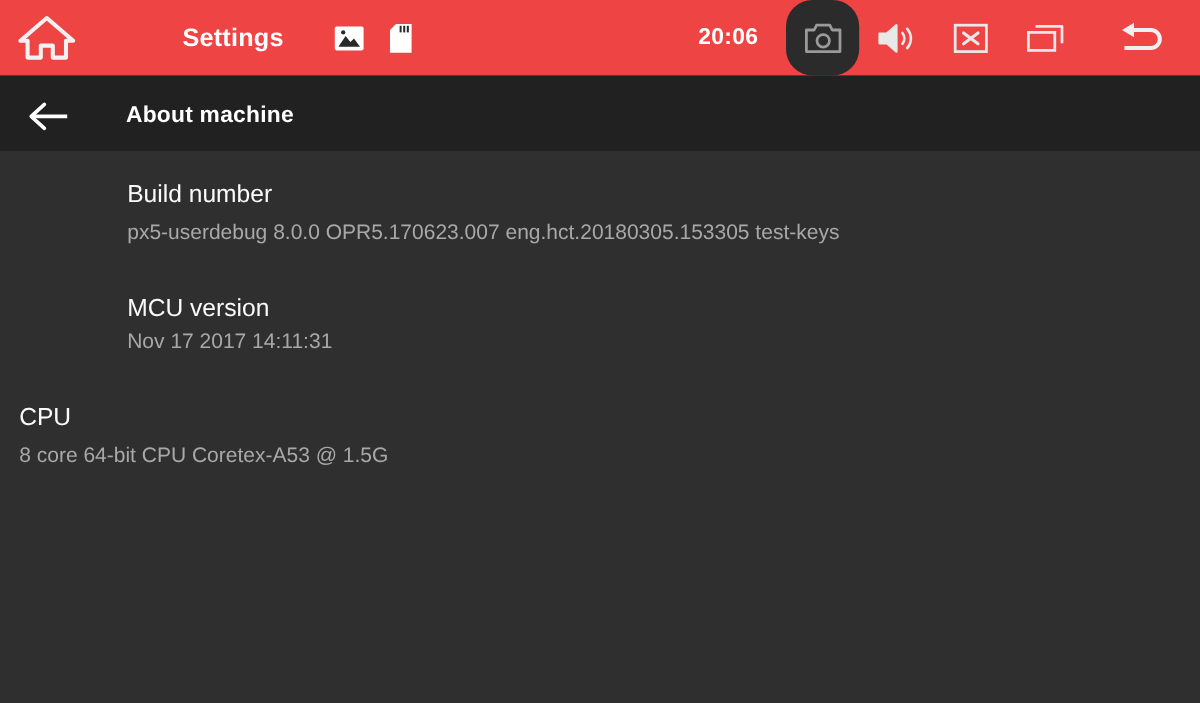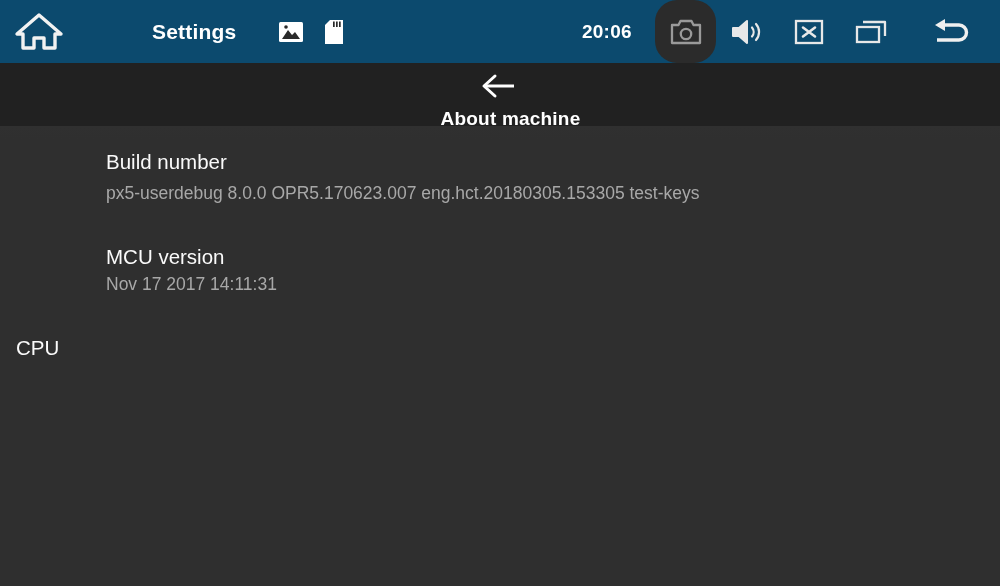--- a/index.html
+++ b/index.html
@@ -9,21 +9,21 @@
     width:1000px; height:586px;
     background:#2f2f2f;
     font-family:"Liberation Sans", sans-serif;
     overflow:hidden;
   }
 
   
   #status-bar {
     position:absolute; left:0; top:0;
     width:1000px; height:63px;
-    background:#0c4a6e;
+    background:#ef4444;
     display:flex; align-items:center;
   }
 
   .sb-icon {
     display:flex; align-items:center; justify-content:center;
     flex:none;
   }
 
   #home-button { width:78px; height:63px; }
   #app-title {
@@ -61,21 +61,21 @@
   #volume-button  { width:62px; height:63px; }
   #close-button   { width:62px; height:63px; }
   #recents-button { width:62px; height:63px; }
   #back-button    { width:98px; height:63px; }
 
   
   #sub-header {
     position:absolute; left:0; top:63px;
     width:1000px; height:67px;
     background:#212121;
-    display:flex; align-items:center;flex-direction:column;
+    display:flex; align-items:center;
   }
   #back-arrow-button {
     width:84px; height:67px;
     display:flex; align-items:center; justify-content:center;
   }
   #page-title {
     color:#ffffff;
     font-size:19px;
     font-weight:bold;
     letter-spacing:0.2px;
@@ -204,15 +204,16 @@
   </div>
 
   <div class="info-item">
     <div class="item-title">MCU version</div>
     <div class="item-value second-line">Nov 17 2017 14:11:31</div>
   </div>
 
 
   <div class="info-item">
     <div class="item-title">CPU</div>
+    <div class="item-value">8 core 64-bit CPU Coretex-A53 @ 1.5G</div>
   </div>
 
 </div>
 
 </body></html>

